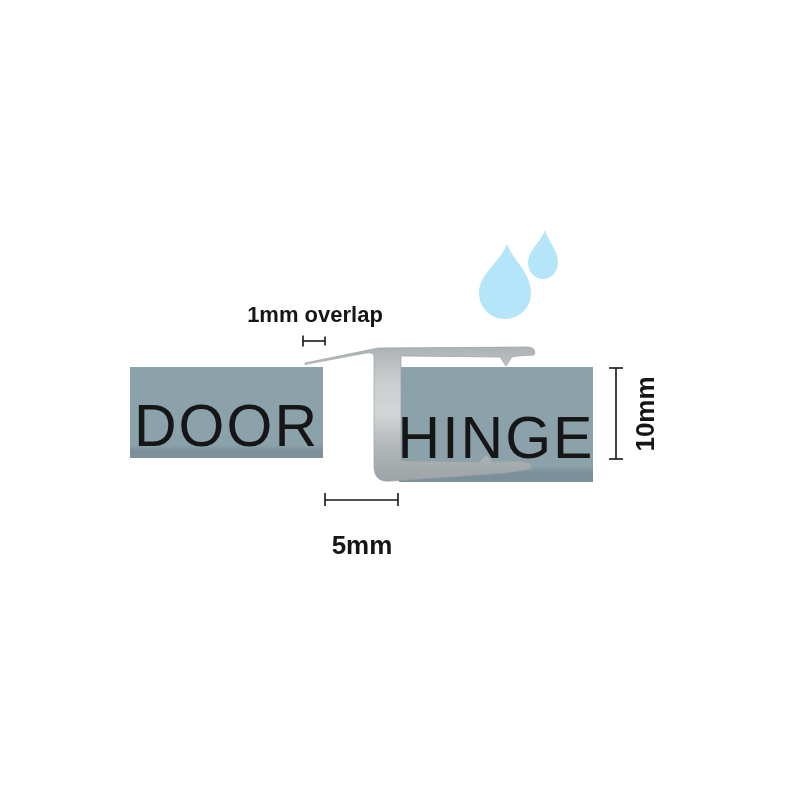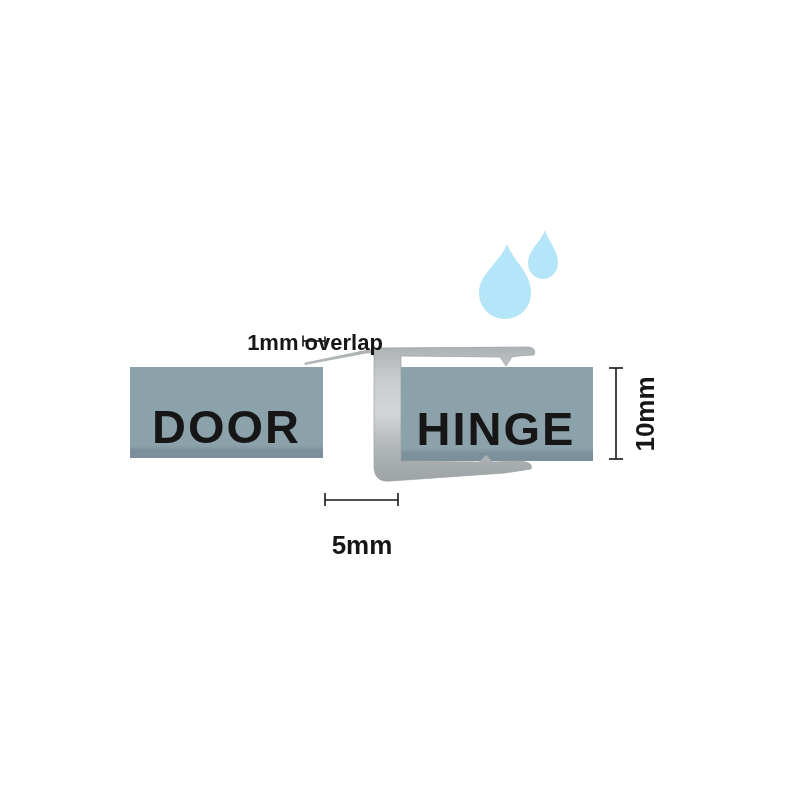--- a/index.html
+++ b/index.html
@@ -21,45 +21,44 @@
       var(--glass, #8ca2aa) 0%,
       var(--glass, #8ca2aa) 86%,
       var(--glass-edge, #7b909a) 92%,
       var(--glass-edge, #7b909a) 100%
     );
     display: flex;
     align-items: center;
     justify-content: center;
   }
   .panel-door  { left: 130px; top: 367px; width: 193px; height: 91px; }
-  .panel-hinge { left: 399px; top: 367px; width: 194px; height: 94px; }
+  .panel-hinge { left: 399px; top: 367px; width: 194px; height: 115px; }
 
   .glass-label {
     color: var(--annotation-text, #161616);
-    font-size: 47px;
-    font-weight: 700;
+    font-size: 59px;
+    font-weight: 400;
     letter-spacing: 2px;
     line-height: 1;
     user-select: none;
     margin-top: 28px;
   }
 
   
   .dim-label {
     position: absolute;
     color: var(--annotation-text, #161616);
     font-weight: 700;
     line-height: 1;
     white-space: nowrap;
   }
   .label-overlap {
     left: 315px; top: 304px;
     transform: translateX(-50%);
     font-size: 22px;
-    margin-top: 28px;
   }
   .label-gap {
     left: 362px; top: 532px;
     transform: translateX(-50%);
     font-size: 26px;
   }
   .label-height {
     left: 645px; top: 414px;
     transform: translate(-50%, -50%) rotate(-90deg);
     font-size: 26px;

